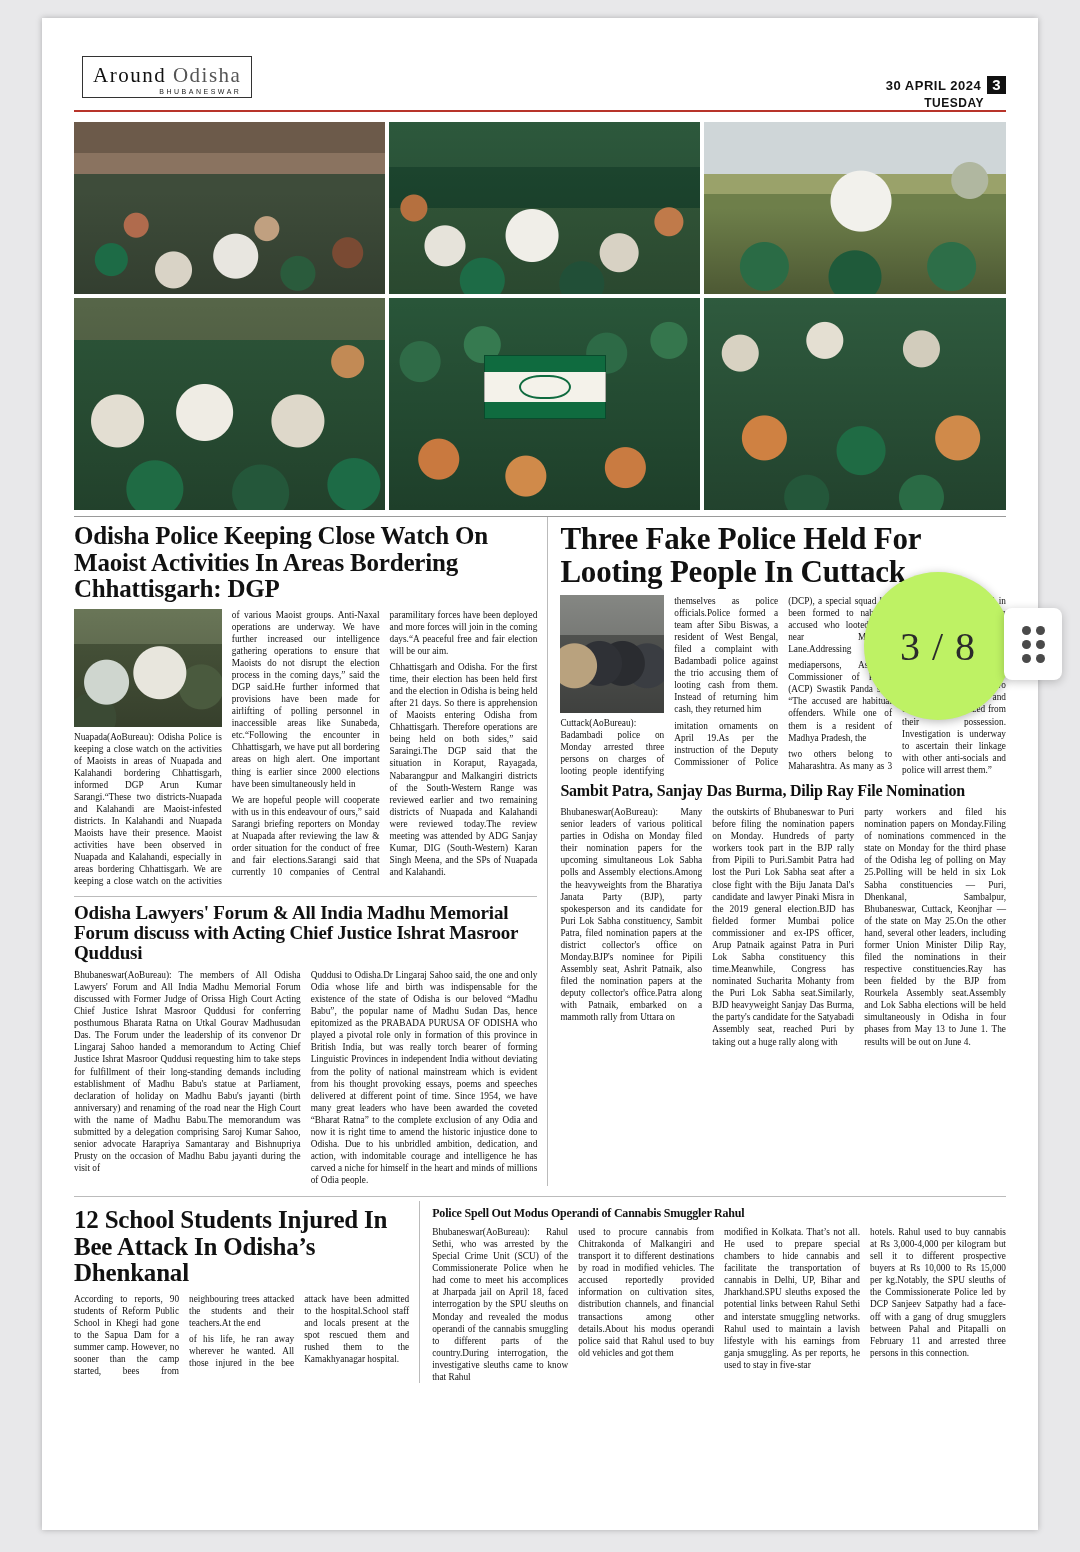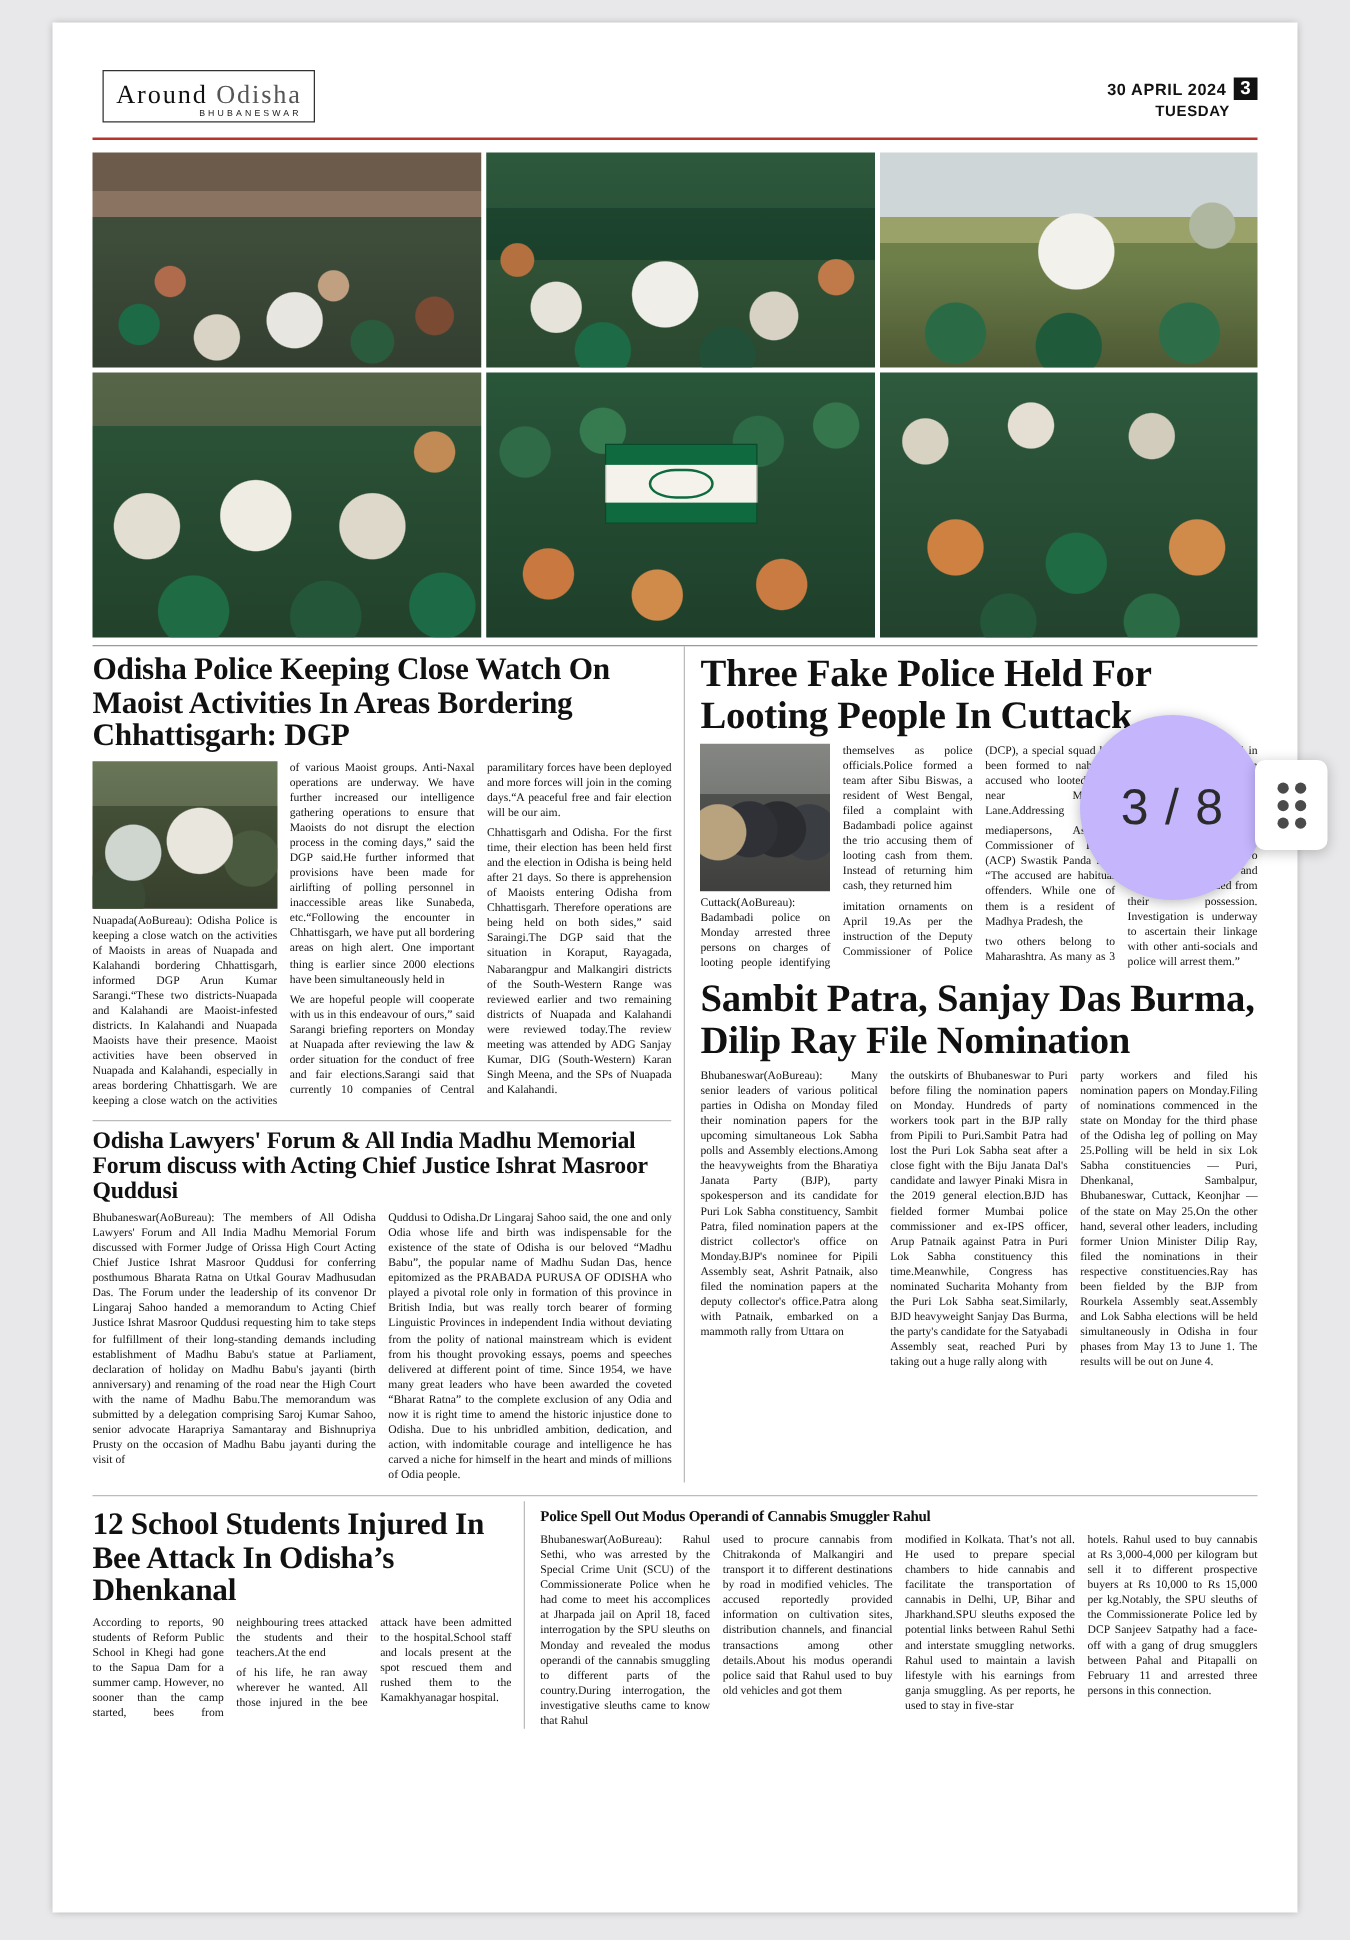--- a/index.html
+++ b/index.html
@@ -57,21 +57,21 @@
     font-family: "Liberation Sans", sans-serif;
     font-size: 7px;
     letter-spacing: 2.5px;
     text-align: right;
     color: #222;
     margin-top: 2px;
   }
   .date-block {
     position: absolute;
     right: 0px;
-    top: 6px;
+    top: 20px;
     text-align: right;
   }
   .date-line {
     font-family: "Liberation Sans", sans-serif;
     font-size: 13px;
     font-weight: bold;
     letter-spacing: 0.5px;
     color: #111;
     display: flex;
     align-items: center;
@@ -213,21 +213,21 @@
     font-family: "Liberation Serif", serif;
     font-weight: bold;
     color: #111;
     margin: 6px 0 6px 0;
     line-height: 1.06;
     letter-spacing: -0.2px;
   }
   .hl-a { font-size: 25px; }
   .hl-b { font-size: 31px; }
   .hl-c { font-size: 19px; }
-  .hl-d { font-size: 31px; }
+  .hl-d { font-size: 16px; }
 
   .body-cols {
     column-gap: 10px;
     font-size: 9.3px;
     line-height: 1.30;
     text-align: justify;
     color: #111;
     hyphens: auto;
   }
   .c3 { column-count: 3; }
@@ -268,26 +268,26 @@
   .section-block { margin-top: 2px; }
 
   
   .page-pill {
     position: absolute;
     right: 68px;
     top: 572px;
     width: 148px;
     height: 148px;
     border-radius: 50%;
-    background: #c4b5fd;
+    background: #bef264;
     box-shadow: 0 2px 10px rgba(0,0,0,0.28);
     display: flex;
     align-items: center;
     justify-content: center;
-    font-family: Liberation Sans, sans-serif;
+    font-family: Liberation Serif, serif;
     font-size: 40px;
     color: #2b2b2b;
     letter-spacing: 1px;
   }
   .grid-btn {
     position: absolute;
     right: 18px;
     top: 608px;
     width: 58px;
     height: 72px;

